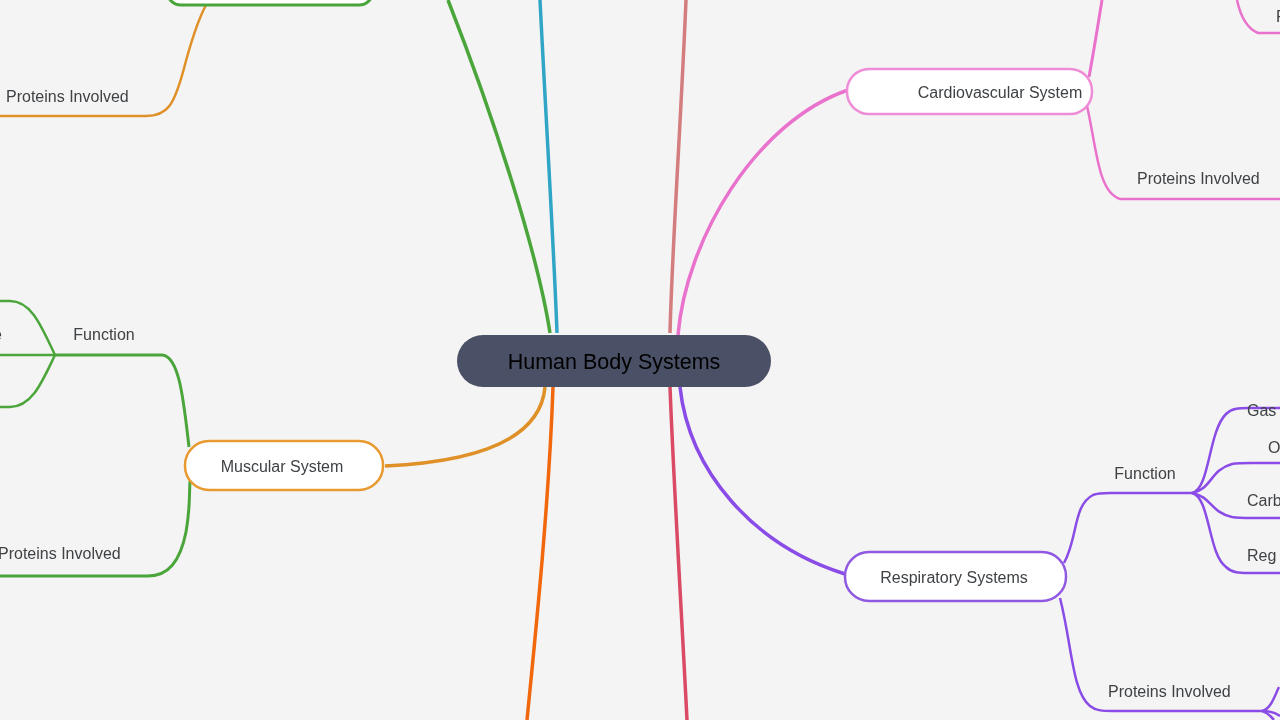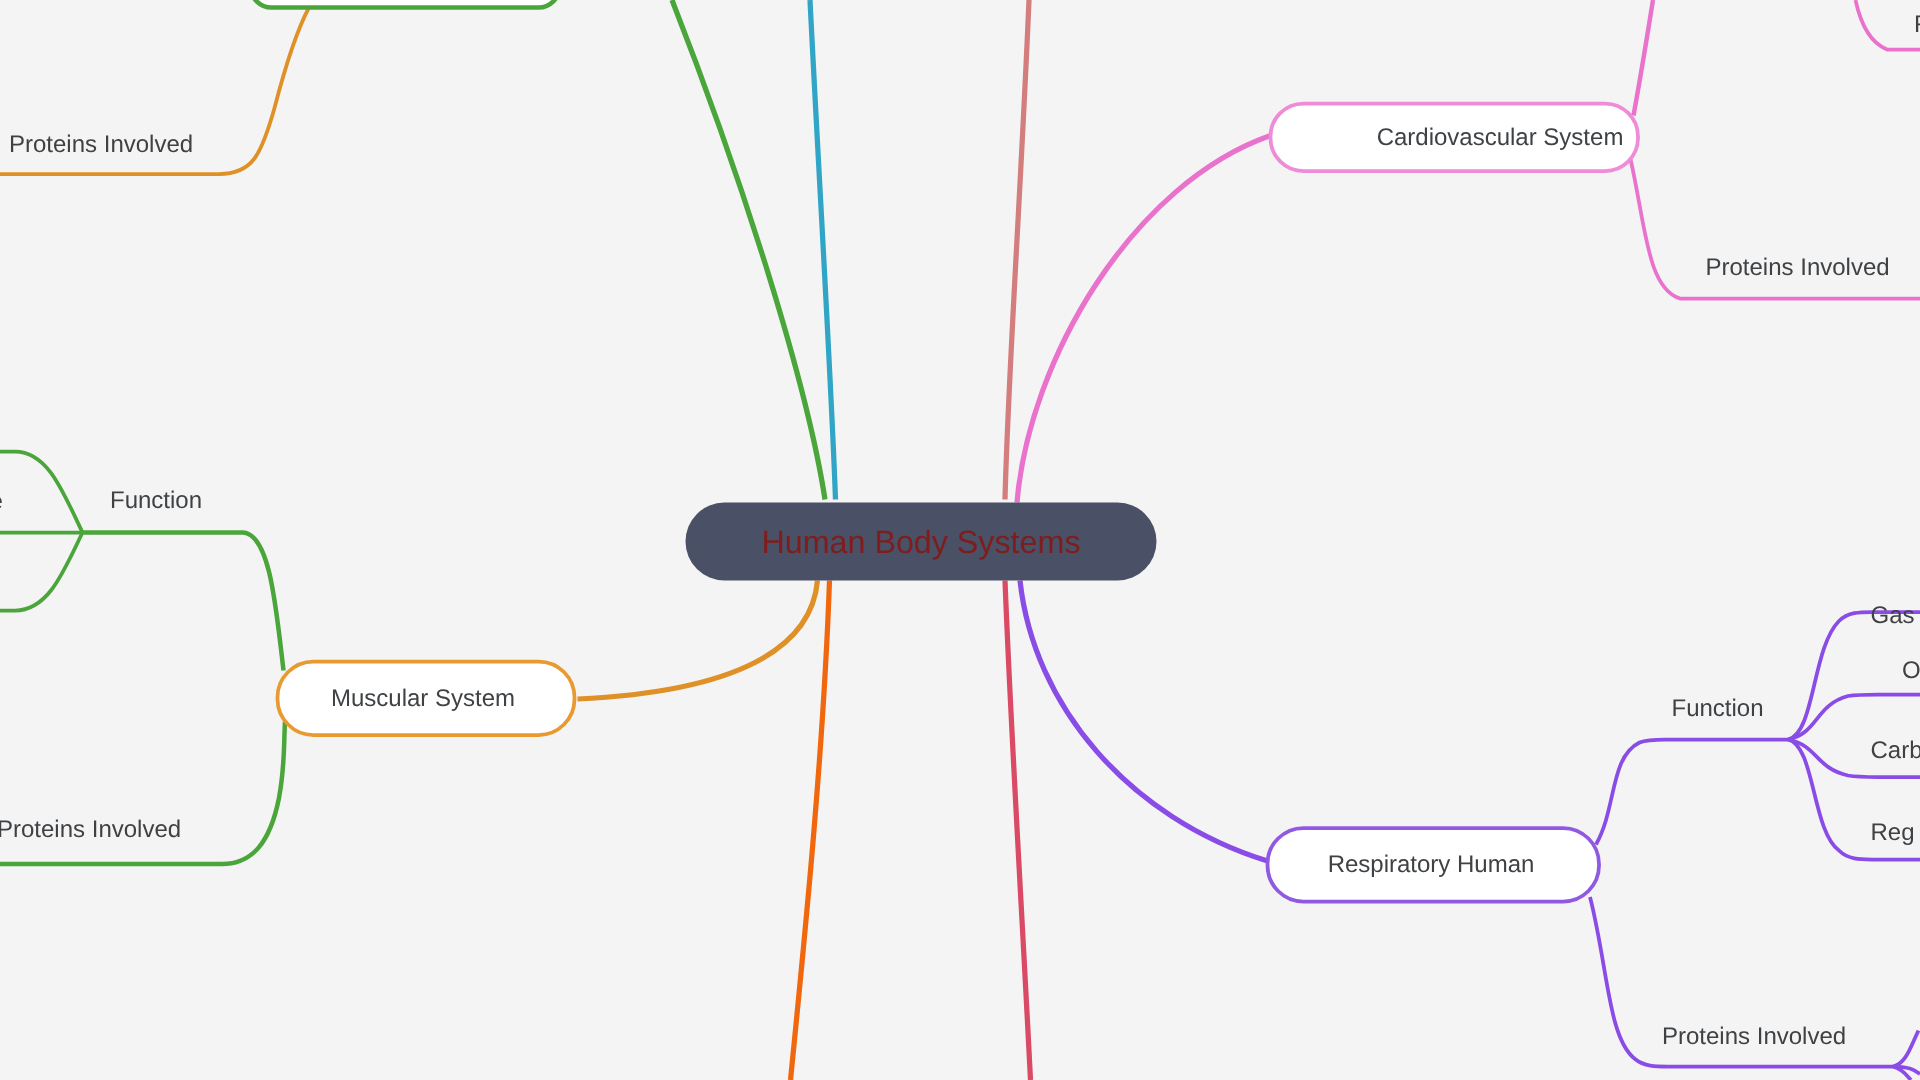--- a/index.html
+++ b/index.html
@@ -16,21 +16,21 @@
     white-space: nowrap;
     color: #3f4245;
     font-size: 16px;
     line-height: 21px;
   }
   .lbl.centered { transform: translate(-50%, -50%); }
   .root-lbl {
     position: absolute;
     transform: translate(-50%, -50%);
     white-space: nowrap;
-    color: #7f1d1d;
+    color: #000000;
     font-size: 21.5px;
   }
 </style>
 </head>
 <body style="background: rgb(245, 244, 244);">
 
 <svg id="map-svg" width="1280" height="720" viewBox="0 0 1280 720">
 
   <path d="M206,5 C198,20 190,45 183,72 C174,104 168,116 146,116 L0,116" fill="none" stroke-width="2.5" stroke="#df9027"></path>
 
@@ -73,21 +73,21 @@
   <rect x="185" y="441" width="198" height="49" rx="24" stroke-width="2.5" fill="#ffffff" stroke="#e89a30"></rect>
   <rect x="845" y="552" width="221" height="49" rx="24" stroke-width="2.5" fill="#ffffff" stroke="#9059e2"></rect>
 </svg>
 
 <div class="root-lbl" style="left:614px; top:362px;">Human Body Systems</div>
 
 <div class="lbl centered" style="left:969px; top:92px;margin-left:31px;">Cardiovascular System</div>
 
 <div class="lbl centered" style="left:282px; top:466px;text-align:center;">Muscular System</div>
 
-<div class="lbl centered" style="left:954px; top:577px;">Respiratory Human</div>
+<div class="lbl centered" style="left:954px; top:577px;">Respiratory Systems</div>
 
 <div class="lbl" style="left:6px; top:86px;">Proteins Involved</div>
 
 <div class="lbl centered" style="left:104px; top:334px;">Function</div>
 <div class="lbl" style="left:-2px; top:543px;">Proteins Involved</div>
 
 <div class="lbl" style="left:-7px; top:324px;">e</div>
 <div class="lbl" style="left:-9px; top:381px;">n</div>
 
 <div class="lbl" style="left:1276px; top:6px;">F</div>

